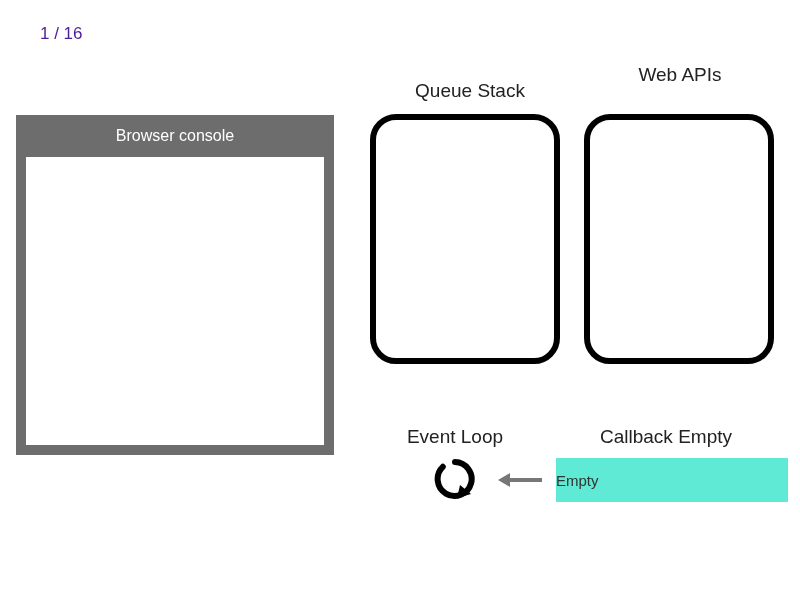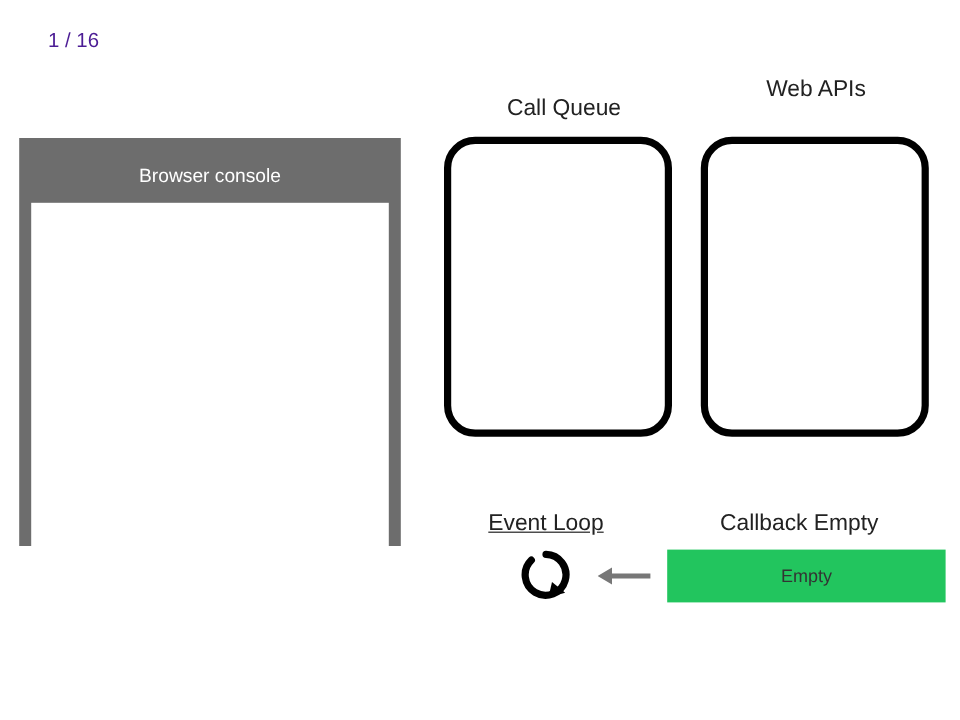--- a/index.html
+++ b/index.html
@@ -19,21 +19,21 @@
       font-size: 17px;
       color: #4c1d95;
     }
     .console-panel {
       position: absolute;
       left: 16px;
       top: 115px;
       width: 318px;
       height: 340px;
       background: #6d6d6d;
-      padding: 12px 10px 10px 10px;
+      padding: 0 10px 10px 10px;
     }
     .console-header {
       height: 42px;
       display: flex;
       align-items: center;
       justify-content: center;
       color: #fff;
       font-size: 16px;
     }
     .console-body {
@@ -42,21 +42,21 @@
       width: 100%;
     }
     .section-title {
       position: absolute;
       font-size: 19px;
       color: #222;
       text-align: center;
     }
     .title-callstack { left: 380px; top: 80px; width: 180px; }
     .title-webapis   { left: 590px; top: 64px; width: 180px; }
-    .title-eventloop { left: 380px; top: 426px; width: 150px; text-decoration: underline; }
+    .title-eventloop { left: 380px; top: 426px; width: 150px; }
     .title-callbackq { left: 556px; top: 426px; width: 220px; }
 
     .rounded-box {
       position: absolute;
       border: 6px solid #000;
       border-radius: 26px;
       background: #fff;
     }
     .box-callstack { left: 370px; top: 114px; width: 190px; height: 250px; }
     .box-webapis   { left: 584px; top: 114px; width: 190px; height: 250px; }
@@ -74,39 +74,38 @@
       top: 470px;
       width: 46px;
       height: 20px;
     }
     .callback-queue-box {
       position: absolute;
       left: 556px;
       top: 458px;
       width: 232px;
       height: 44px;
-      background: #22c55e;
+      background: #5eead4;
       display: flex;
       align-items: center;
-      justify-content: center;
       font-size: 15px;
       color: #333;
     }
   </style>
 </head>
 <body>
 
 <div class="step-counter">1 / 16</div>
 
 <div class="console-panel">
   <div class="console-header">Browser console</div>
   <div class="console-body"></div>
 </div>
 
-<div class="section-title title-callstack">Call Queue</div>
+<div class="section-title title-callstack">Queue Stack</div>
 <div class="section-title title-webapis">Web APIs</div>
 
 <div class="rounded-box box-callstack"></div>
 <div class="rounded-box box-webapis"></div>
 
 <div class="section-title title-eventloop">Event Loop</div>
 <div class="section-title title-callbackq">Callback Empty</div>
 
 <div class="event-loop-icon">
   <svg viewBox="0 0 42 42" width="42" height="42">

